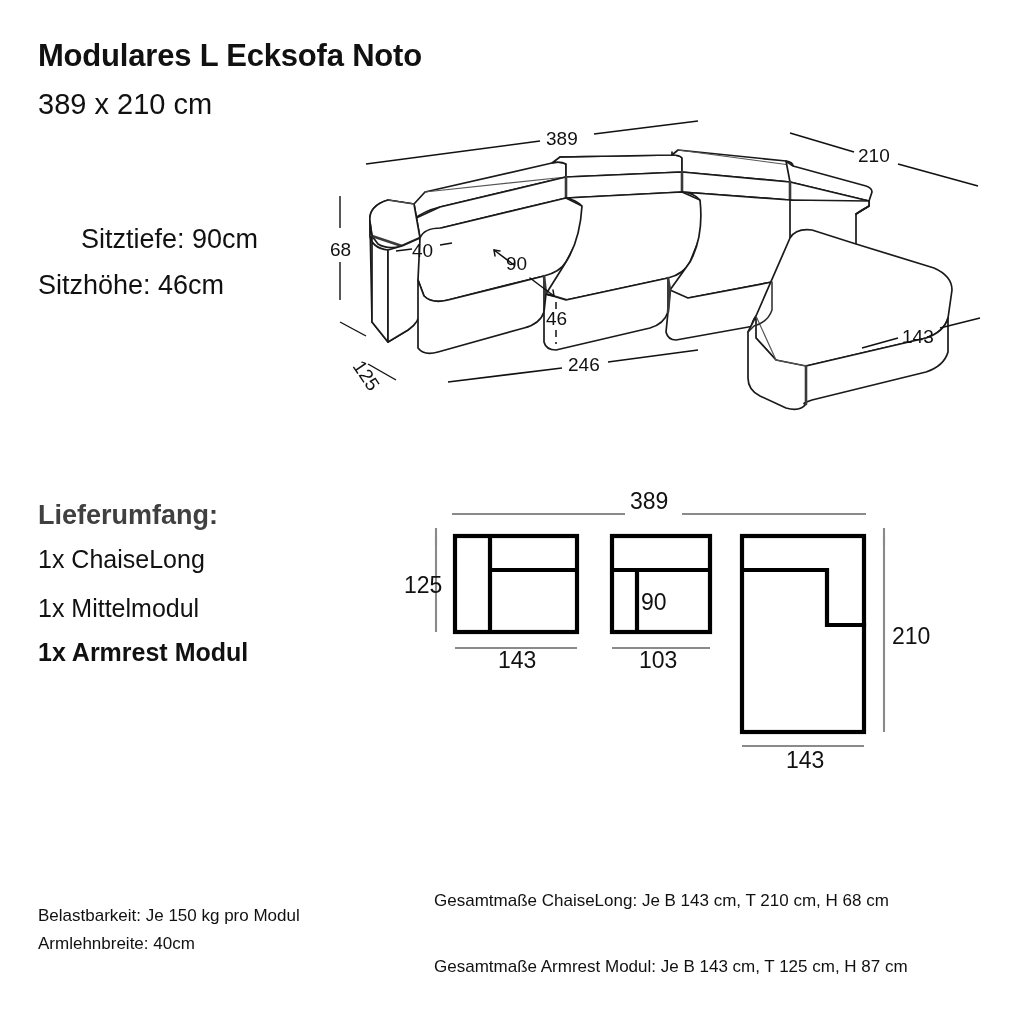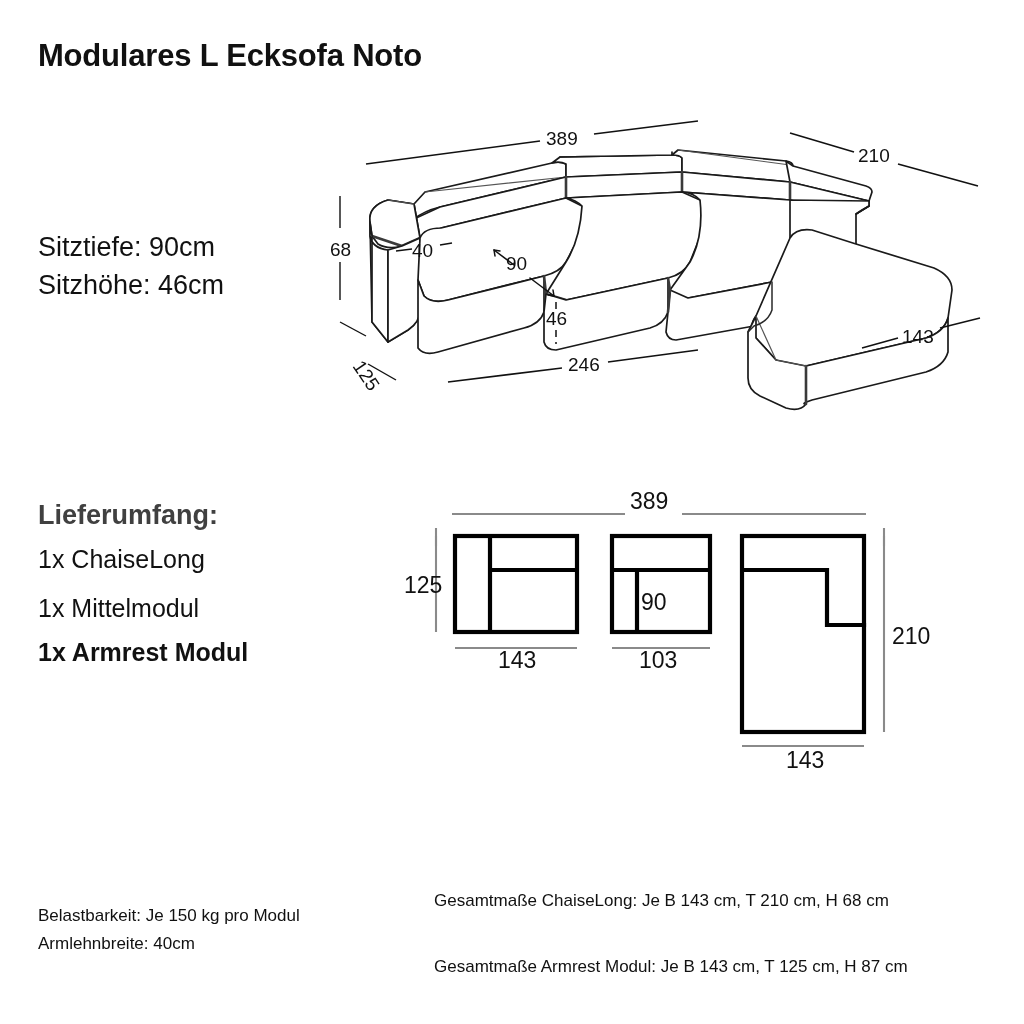--- a/index.html
+++ b/index.html
@@ -20,21 +20,21 @@
     color:#111;white-space:nowrap;
   }
   .subtitle{
     position:absolute;left:38px;top:88px;
     font-size:29px;font-weight:400;color:#111;white-space:nowrap;
   }
   .spec-line{
     position:absolute;left:38px;
     font-size:27px;font-weight:400;color:#111;white-space:nowrap;
   }
-  .spec-1{top:232px;}
+  .spec-1{top:224px;margin-left:43px;}
   .spec-2{top:270px;}
 
   .lief-title{
     position:absolute;left:38px;top:500px;
     font-size:27px;font-weight:bold;color:#404040;white-space:nowrap;
   }
   .lief-item{
     position:absolute;left:38px;
     font-size:25px;font-weight:400;color:#111;white-space:nowrap;
   }
@@ -81,20 +81,21 @@
   text{font-family:"Liberation Sans", sans-serif;fill:#111;}
   .dtxt{font-size:19px;}
   .ptxt{font-size:23px;}
 </style>
 </head>
 <body>
 
 <div id="sheet">
 
   <div class="title">Modulares L Ecksofa Noto</div>
+  <div class="subtitle">389 x 210 cm</div>
 
   <div class="spec-line spec-1">Sitztiefe: 90cm</div>
   <div class="spec-line spec-2">Sitzhöhe: 46cm</div>
 
   <div class="lief-title">Lieferumfang:</div>
   <div class="lief-item lief-1">1x ChaiseLong</div>
   <div class="lief-item lief-2">1x Mittelmodul</div>
   <div class="lief-item lief-3">1x Armrest Modul</div>
 
   <div class="foot-left fl-1">Belastbarkeit: Je 150 kg pro Modul</div>

